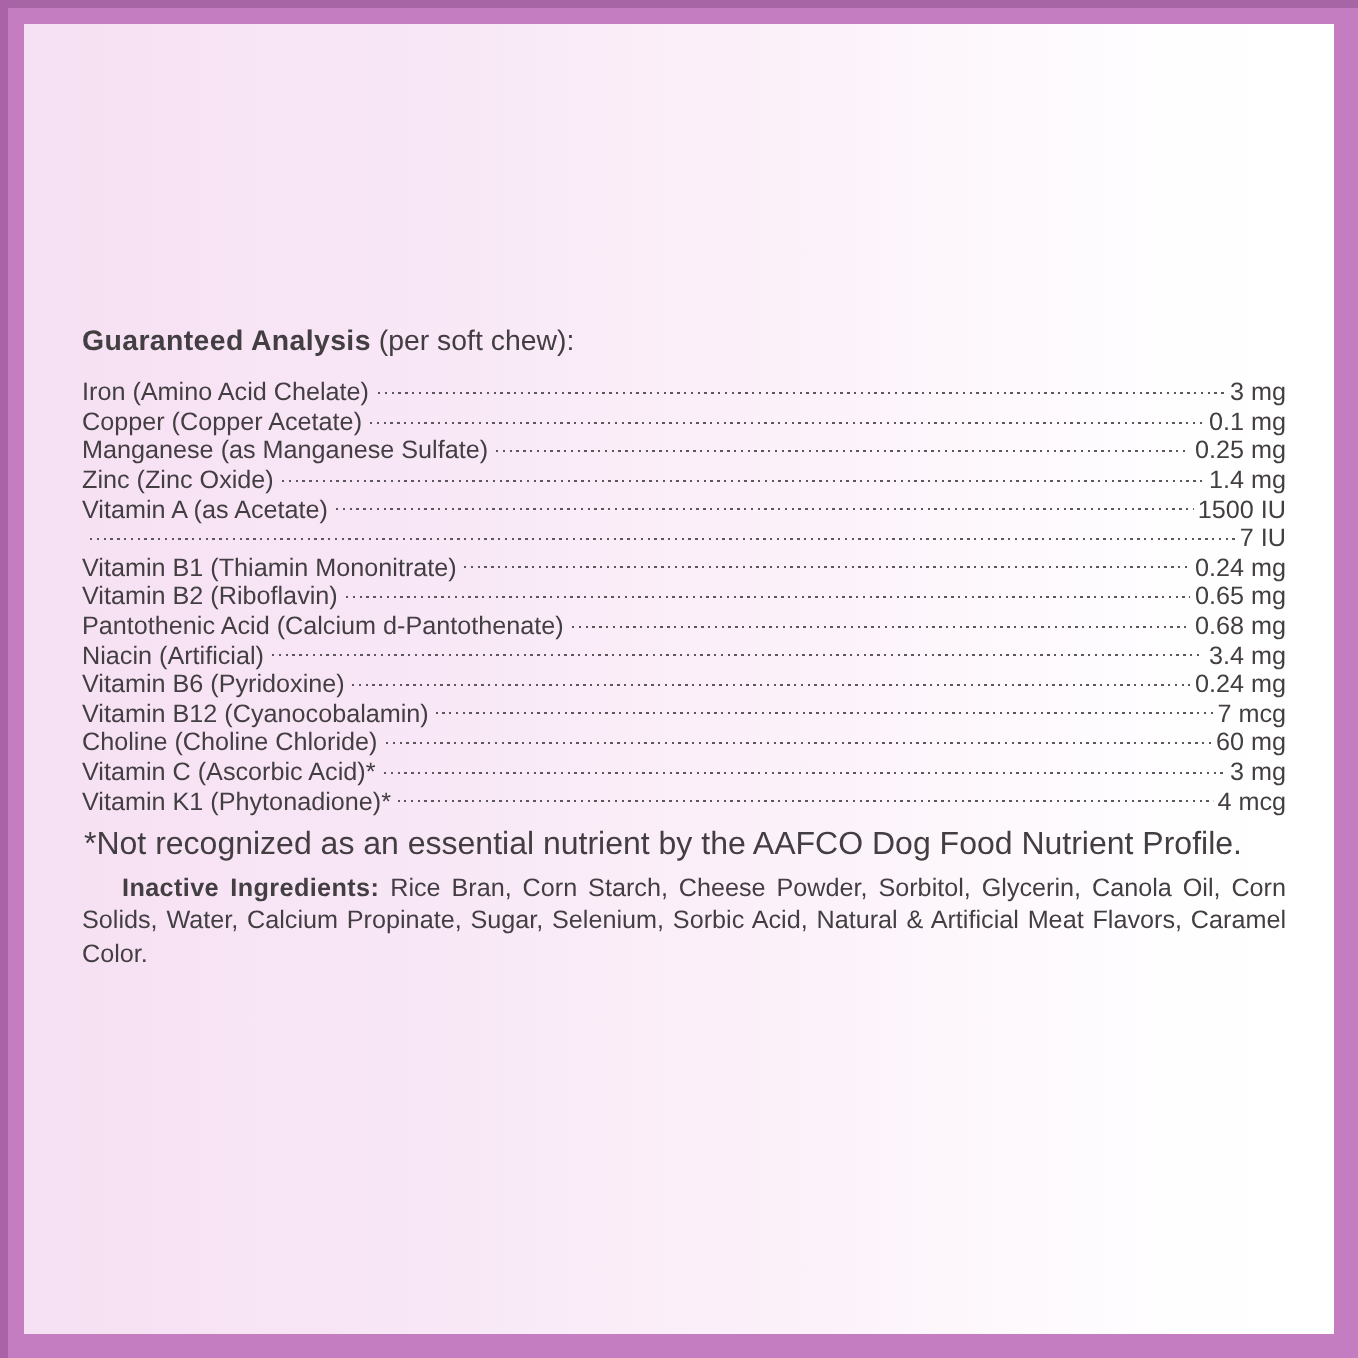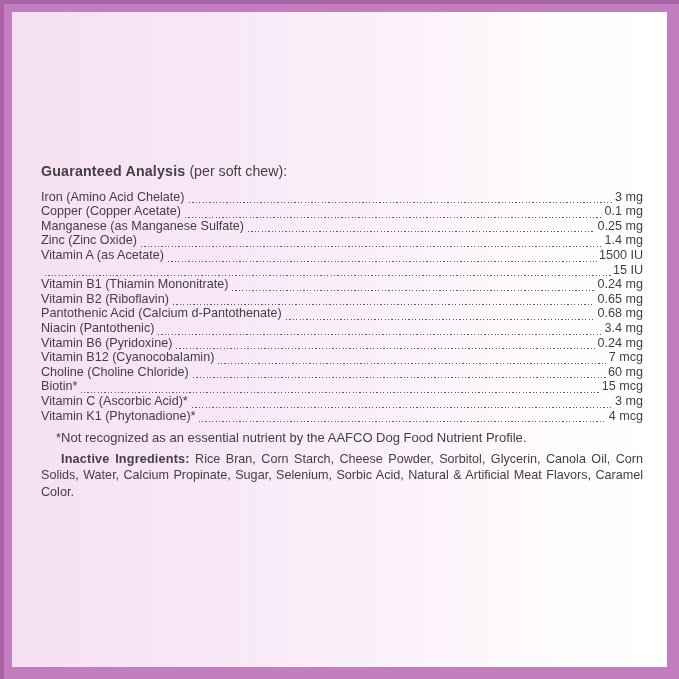--- a/index.html
+++ b/index.html
@@ -32,36 +32,36 @@
   .heading {
     margin-top: 151px;
     font-size: 14.2px;
     line-height: 17px;
     white-space: nowrap;
   }
   .heading b { font-weight: 700; letter-spacing: 0.2px; }
   .rows { margin-top: 9px; }
   .row {
     display: flex;
-    align-items: flex-end;
+    align-items: center;
     height: 14.6px;
     font-size: 12.6px;
     white-space: nowrap;
   }
   .row .nutrient { flex: 0 0 auto; }
   .row .dots {
     flex: 1 1 auto;
     height: 2px;
     margin: 0 2px 0 4px;
     background: repeating-linear-gradient(to right, #5d575d 0 1.2px, transparent 1.2px 3.4px) bottom / 100% 1.4px no-repeat;
   }
   .row .value { flex: 0 0 auto; }
   .footnote {
-    margin: 7px 0 0 15px;
-    font-size: 13px;
+    margin: 7px 0 0 1px;
+    font-size: 16px;
     line-height: 15px;
   }
   .inactive {
     margin: 6px 0 0 0;
     font-size: 12.6px;
     line-height: 16.5px;
     text-align: justify;
   }
   .inactive b { font-weight: 700; letter-spacing: 0.2px; margin-left: 20px; }
 </style>
@@ -97,61 +97,56 @@
         <span class="dots"></span>
         <span class="value">1.4 mg</span>
       </div>
         <div class="row">
         <span class="nutrient">Vitamin A (as Acetate)</span>
         <span class="dots"></span>
         <span class="value">1500 IU</span>
       </div>
         <div class="row">
         <span class="dots"></span>
-        <span class="value">15 IU</span>
+        <span class="value">7 IU</span>
       </div>
         <div class="row">
         <span class="nutrient">Vitamin B1 (Thiamin Mononitrate)</span>
         <span class="dots"></span>
         <span class="value">0.24 mg</span>
       </div>
         <div class="row">
         <span class="nutrient">Vitamin B2 (Riboflavin)</span>
         <span class="dots"></span>
         <span class="value">0.65 mg</span>
       </div>
         <div class="row">
         <span class="nutrient">Pantothenic Acid (Calcium d-Pantothenate)</span>
         <span class="dots"></span>
         <span class="value">0.68 mg</span>
       </div>
         <div class="row">
-        <span class="nutrient">Niacin (Pantothenic)</span>
+        <span class="nutrient">Niacin (Artificial)</span>
         <span class="dots"></span>
         <span class="value">3.4 mg</span>
       </div>
         <div class="row">
         <span class="nutrient">Vitamin B6 (Pyridoxine)</span>
         <span class="dots"></span>
         <span class="value">0.24 mg</span>
       </div>
         <div class="row">
         <span class="nutrient">Vitamin B12 (Cyanocobalamin)</span>
         <span class="dots"></span>
         <span class="value">7 mcg</span>
       </div>
         <div class="row">
         <span class="nutrient">Choline (Choline Chloride)</span>
         <span class="dots"></span>
         <span class="value">60 mg</span>
-      </div>
-        <div class="row">
-        <span class="nutrient">Biotin*</span>
-        <span class="dots"></span>
-        <span class="value">15 mcg</span>
       </div>
         <div class="row">
         <span class="nutrient">Vitamin C (Ascorbic Acid)*</span>
         <span class="dots"></span>
         <span class="value">3 mg</span>
       </div>
         <div class="row">
         <span class="nutrient">Vitamin K1 (Phytonadione)*</span>
         <span class="dots"></span>
         <span class="value">4 mcg</span>

